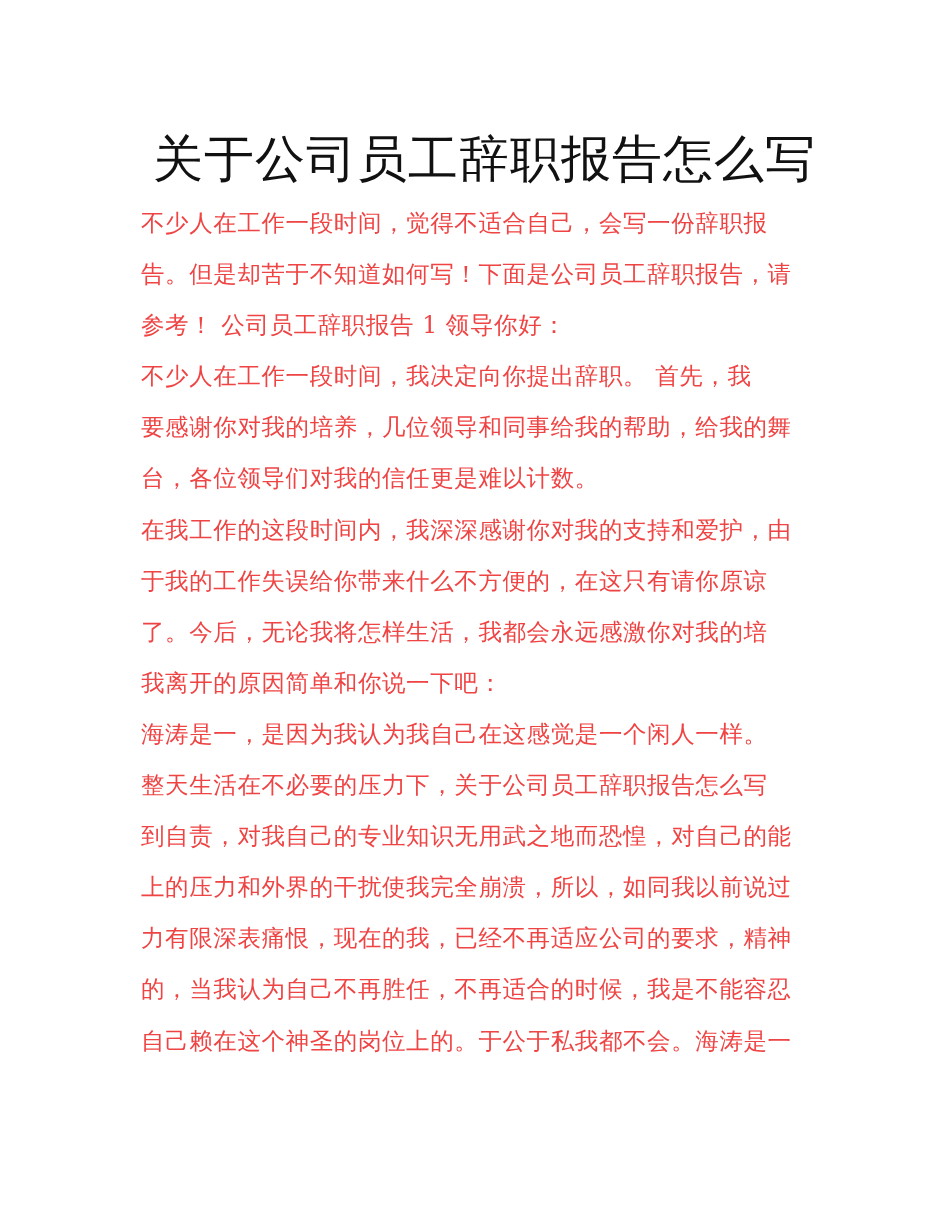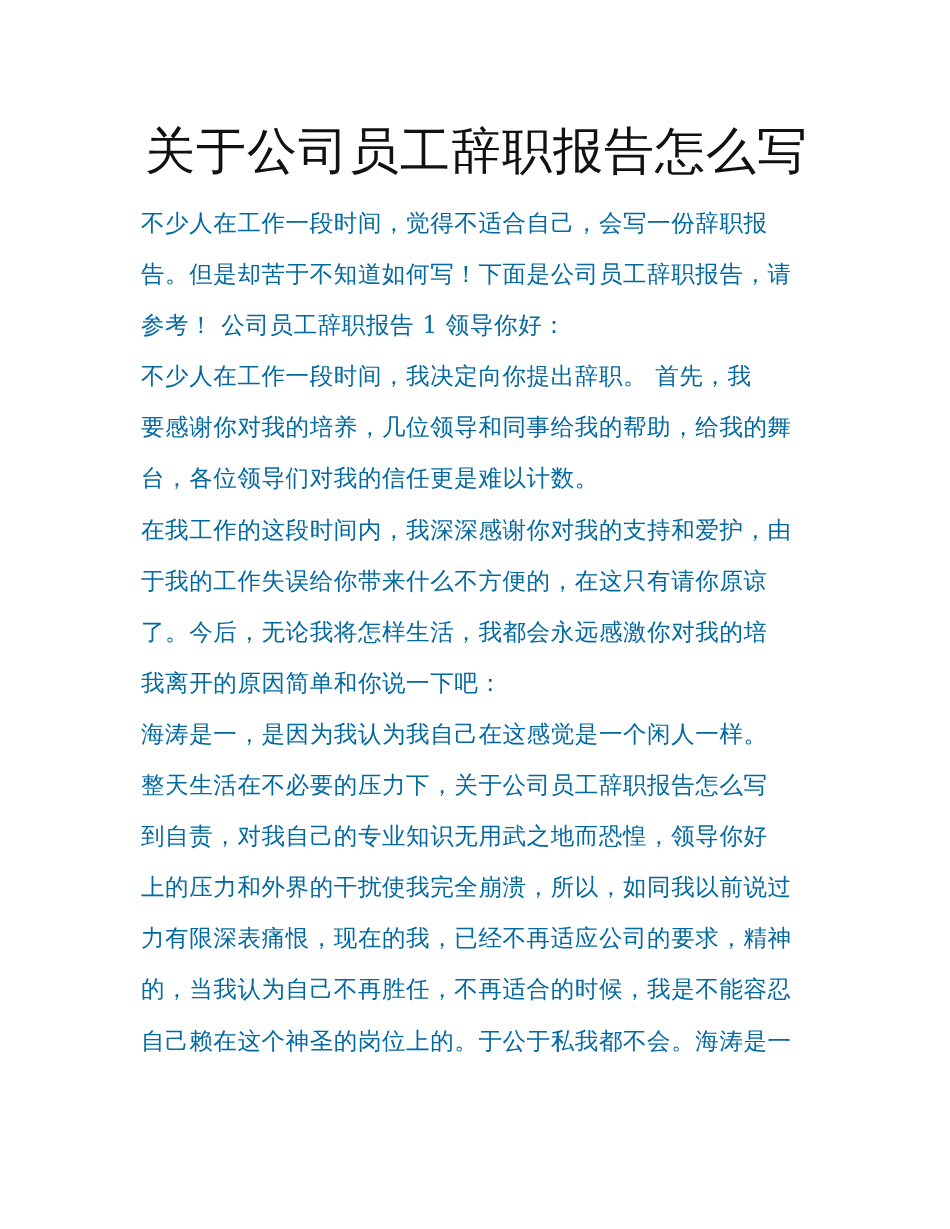--- a/index.html
+++ b/index.html
@@ -40,41 +40,41 @@
       top: 198px;
       width: 680px;
     }
     .line {
       display: block;
       height: 51.1px;
       line-height: 51.1px;
       font-size: 23.5px;
       white-space: nowrap;
       letter-spacing: 0.6px;
-      color: #0369a1;
+      color: #ef4444;
     }
   </style>
 </head>
 <body>
 
 <div class="page">
-  <h1 class="title" style="margin:4px;font-weight:normal;">关于公司员工辞职报告怎么写</h1>
+  <h1 class="title" style="margin:12px;font-weight:normal;">关于公司员工辞职报告怎么写</h1>
 
   <div class="body-lines">
     <span class="line">不少人在工作一段时间，觉得不适合自己，会写一份辞职报</span>
     <span class="line">告。但是却苦于不知道如何写！下面是公司员工辞职报告，请</span>
     <span class="line">参考！ 公司员工辞职报告 1 领导你好：</span>
     <span class="line">不少人在工作一段时间，我决定向你提出辞职。 首先，我</span>
     <span class="line">要感谢你对我的培养，几位领导和同事给我的帮助，给我的舞</span>
     <span class="line">台，各位领导们对我的信任更是难以计数。</span>
     <span class="line">在我工作的这段时间内，我深深感谢你对我的支持和爱护，由</span>
     <span class="line">于我的工作失误给你带来什么不方便的，在这只有请你原谅</span>
     <span class="line">了。今后，无论我将怎样生活，我都会永远感激你对我的培</span>
     <span class="line">我离开的原因简单和你说一下吧：</span>
     <span class="line">海涛是一，是因为我认为我自己在这感觉是一个闲人一样。</span>
     <span class="line">整天生活在不必要的压力下，关于公司员工辞职报告怎么写</span>
-    <span class="line">到自责，对我自己的专业知识无用武之地而恐惶，领导你好</span>
+    <span class="line">到自责，对我自己的专业知识无用武之地而恐惶，对自己的能</span>
     <span class="line">上的压力和外界的干扰使我完全崩溃，所以，如同我以前说过</span>
     <span class="line">力有限深表痛恨，现在的我，已经不再适应公司的要求，精神</span>
     <span class="line">的，当我认为自己不再胜任，不再适合的时候，我是不能容忍</span>
     <span class="line">自己赖在这个神圣的岗位上的。于公于私我都不会。海涛是一</span>
   </div>
 </div>
 
 </body></html>

